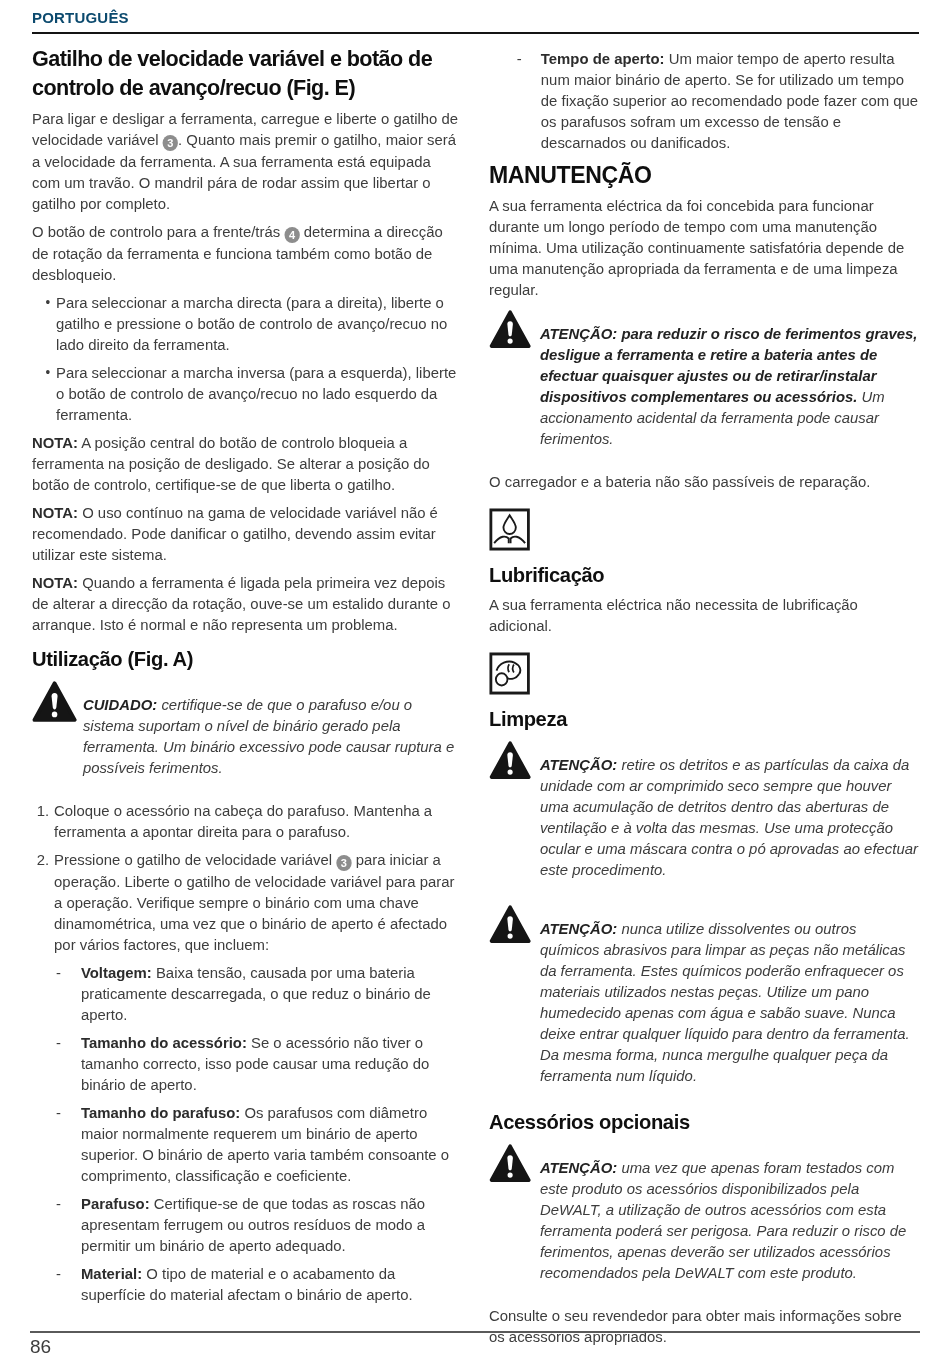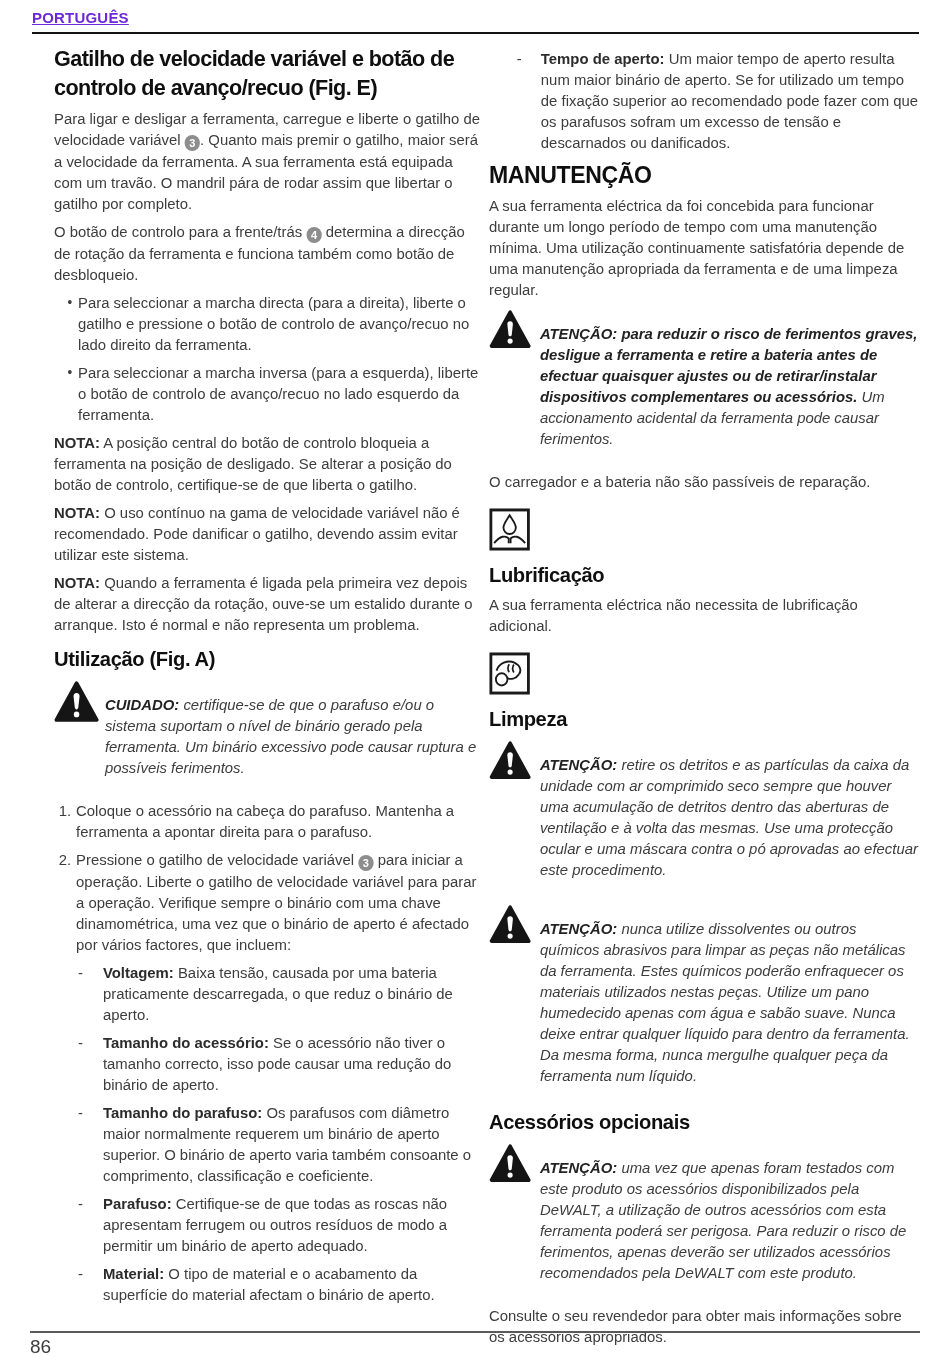--- a/index.html
+++ b/index.html
@@ -1,28 +1,28 @@
 <!DOCTYPE html>
 <html><head>
 <meta charset="utf-8">
 <style>
   html,body{margin:0;padding:0;background:#ffffff;}
   .page{
     position:relative;width:950px;height:1357px;background:#fff;overflow:hidden;
     font-family:"Liberation Sans",sans-serif;color:#3d3d3d;
   }
   
-  .hdr{position:absolute;left:32px;top:9px;font-size:15px;font-weight:700;color:#6d28d9;letter-spacing:.2px;text-decoration:underline;}
+  .hdr{position:absolute;left:32px;top:9px;font-size:15px;font-weight:700;color:#0c4a6e;letter-spacing:.2px;}
   .hdr-rule{position:absolute;left:32px;right:31px;top:32px;height:2.4px;background:#141414;}
   
   .ft-rule{position:absolute;left:30px;right:30px;top:1331px;height:1.6px;background:#5a5a5a;}
   .pagenum{position:absolute;left:30px;top:1336px;font-size:19px;color:#3d3d3d;}
   
   .col{position:absolute;top:44px;}
-  .col-l{left:32px;width:446px;margin-left:22px;}
+  .col-l{left:32px;width:446px;}
   .col-r{left:489px;width:448px;}
   .colin{width:100%;transform:scaleX(0.96);transform-origin:left top;}
   
   .body-p{font-size:15.5px;line-height:21px;margin:0 0 7px 0;}
   strong{color:#2c2c2c;}
   h1,h2{margin:0;color:#0f0f0f;font-weight:700;}
   .h1{font-size:22.5px;line-height:29px;letter-spacing:-0.6px;margin-bottom:6px;}
   .h1-caps{font-size:24px;line-height:30px;letter-spacing:-0.4px;margin:2px 0 5px 0;}
   .h2{font-size:21px;line-height:27px;letter-spacing:-0.4px;margin:10px 0 6px 0;}
   

